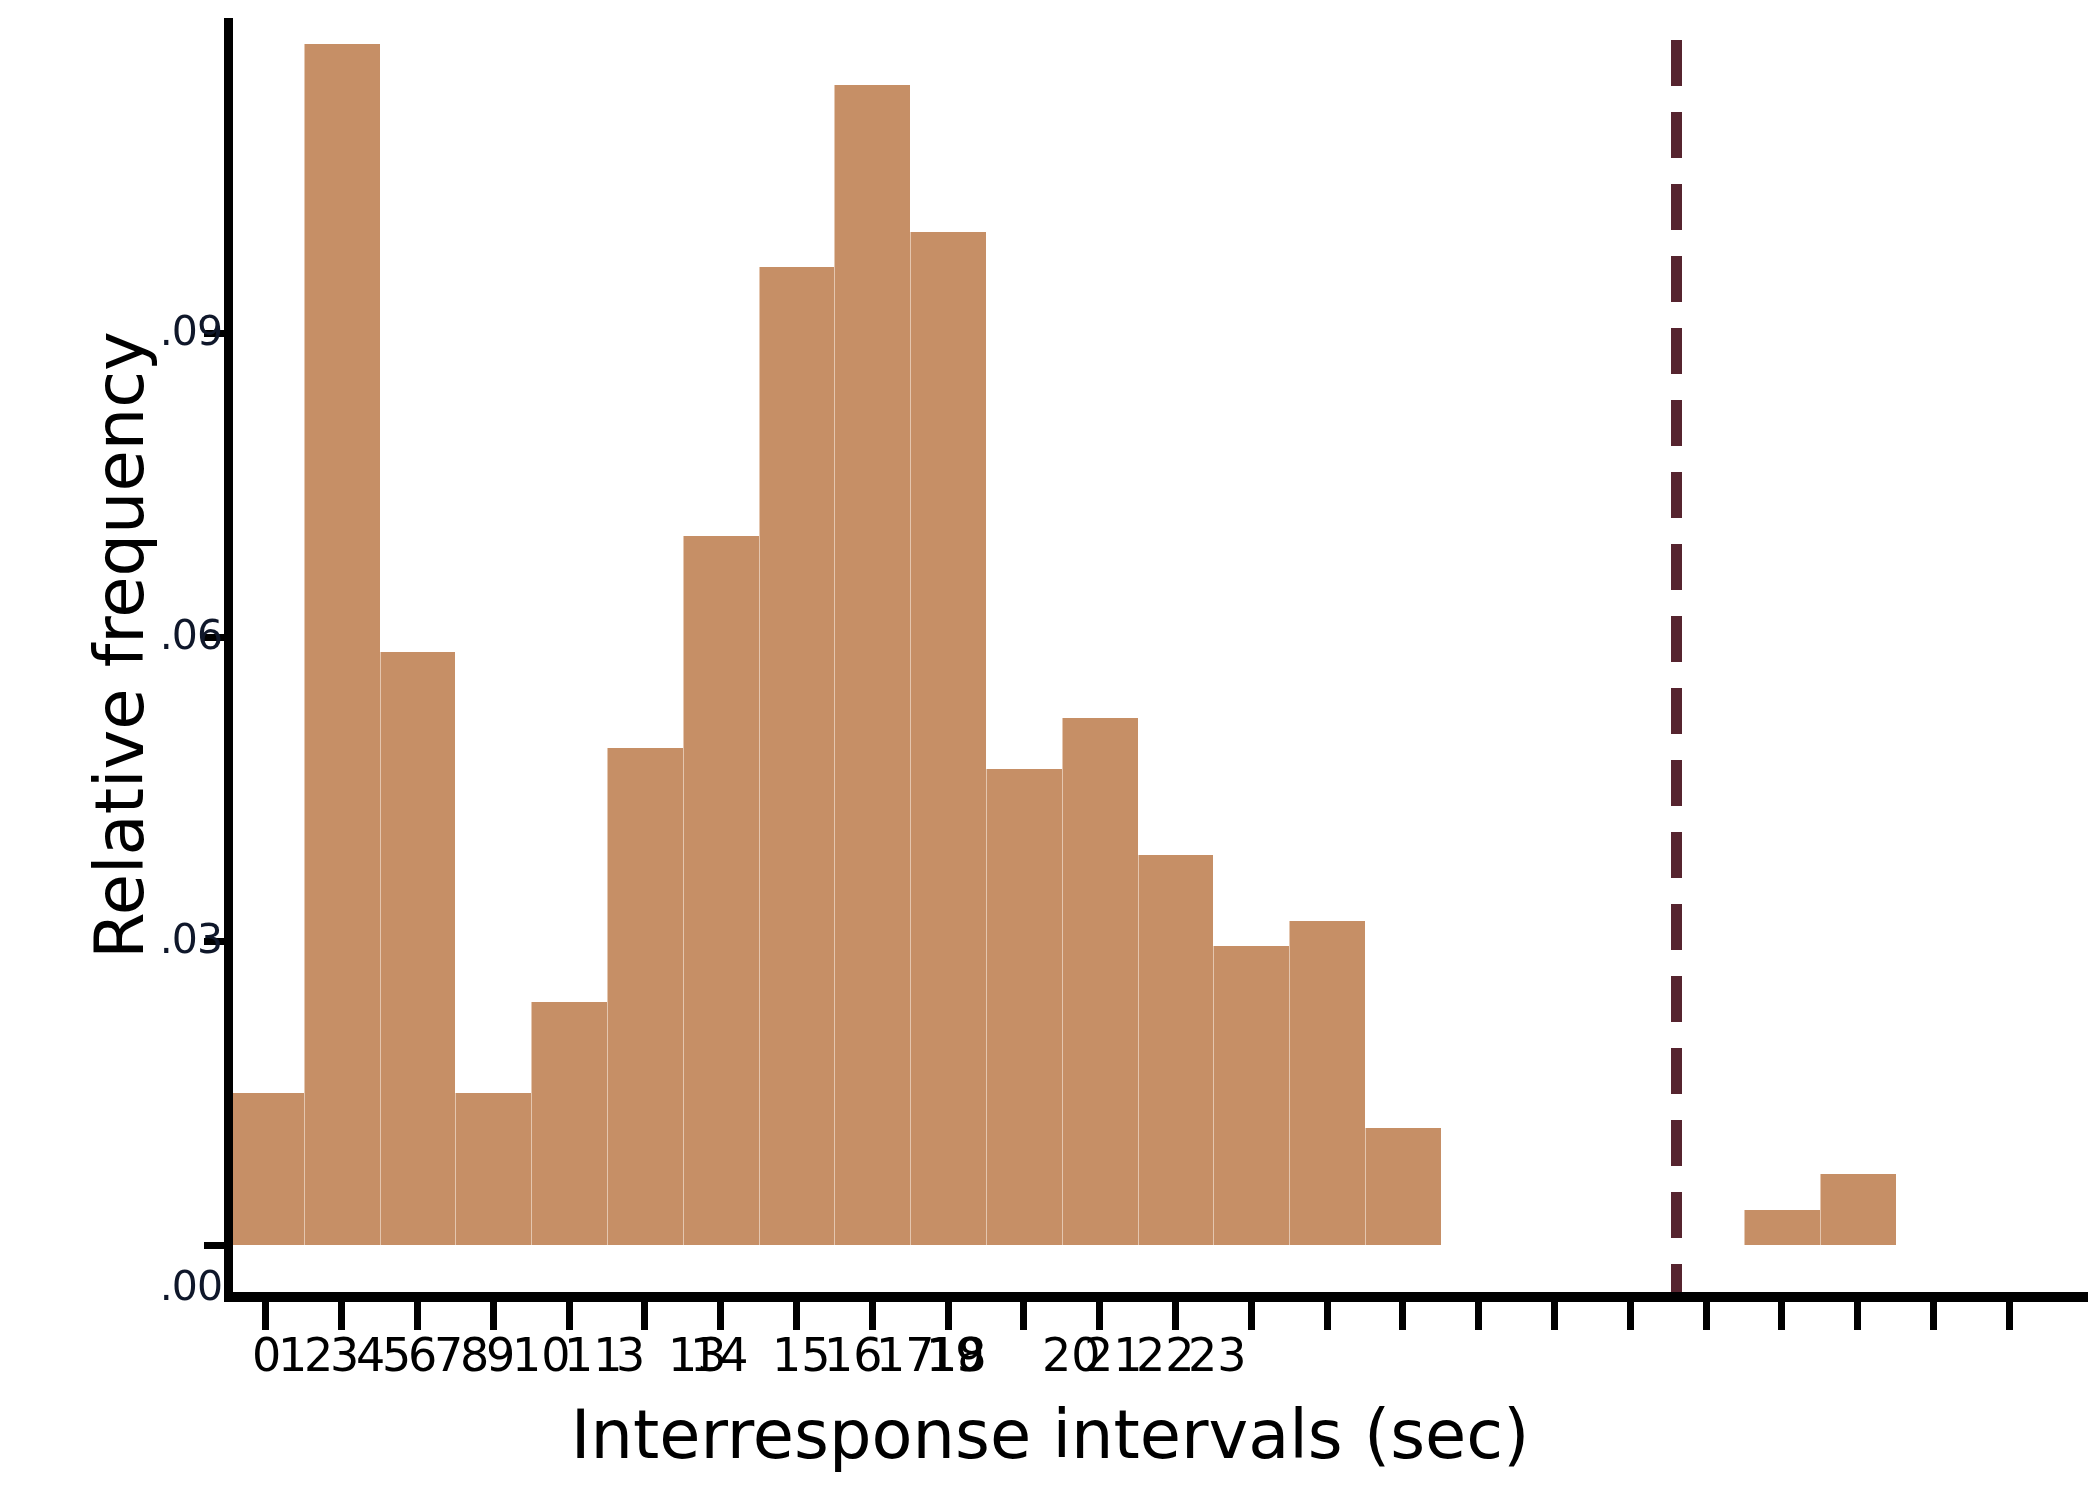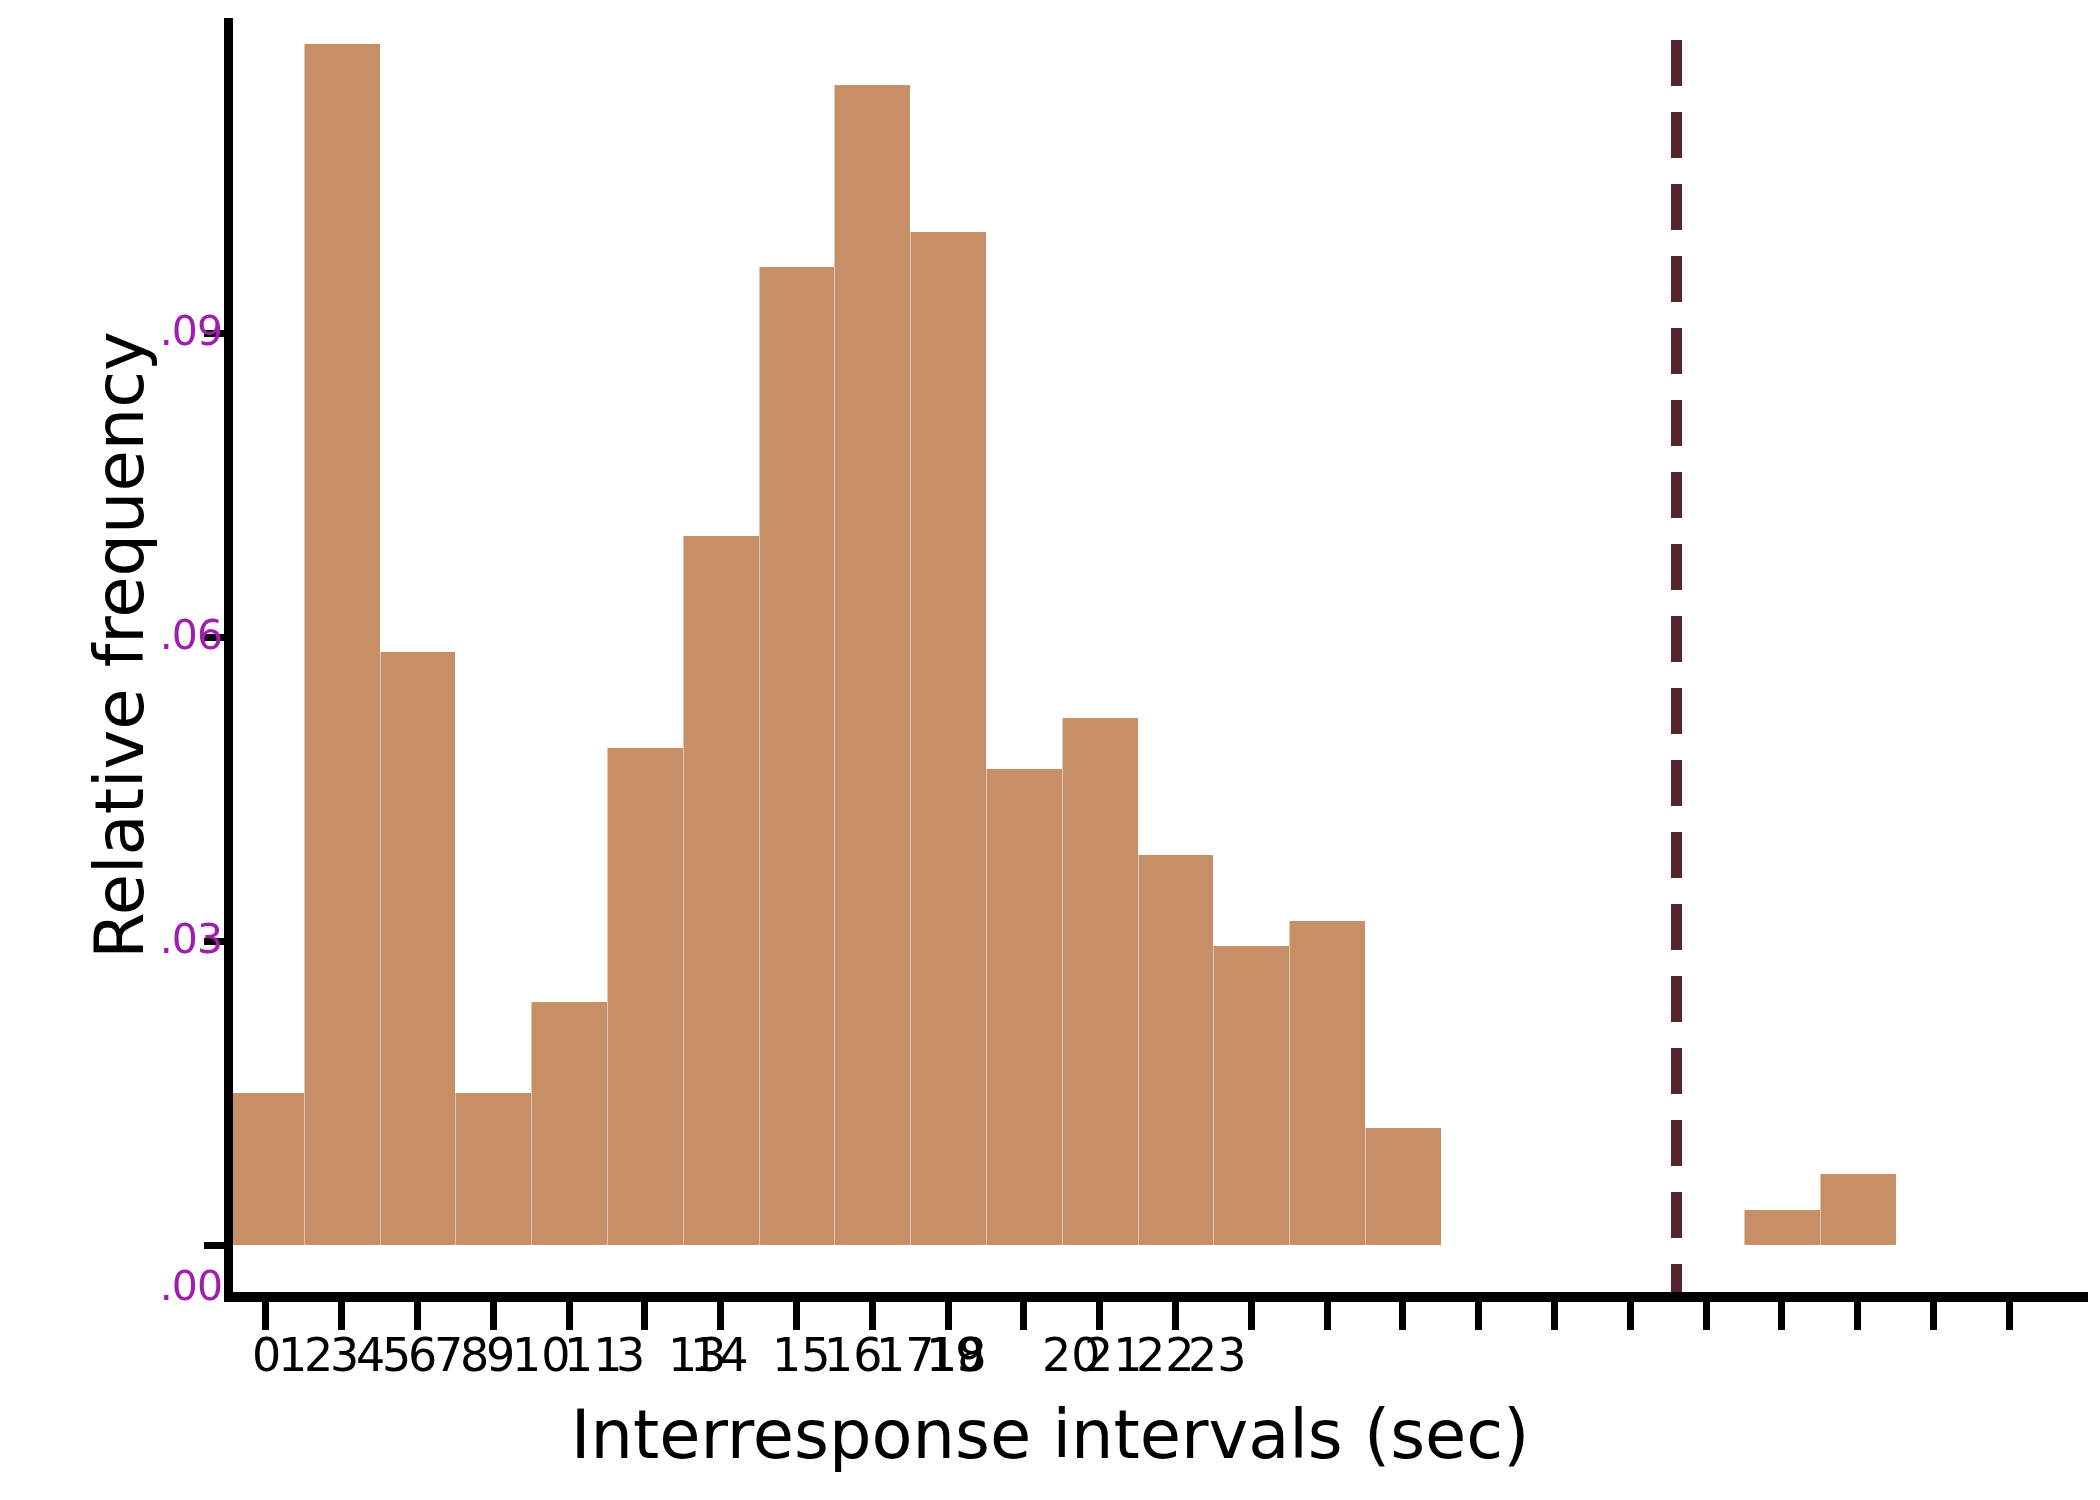--- a/index.html
+++ b/index.html
@@ -7,21 +7,21 @@
   #root{position:relative;width:2100px;height:1500px;background:#fff;}
 
   
   #plot{position:absolute;left:0;top:0;width:2100px;height:1500px;}
 
   .axis-line{position:absolute;background:#000;}
   #yaxis{left:224px;top:18px;width:9px;height:1282px;}
   #xaxis{left:224px;top:1292px;width:1864px;height:10px;}
 
   .ytick{position:absolute;background:#000;width:20px;height:7px;left:204px;}
-  .ylabel{position:absolute;right:1878px;text-align:center;color:#a21caf;
+  .ylabel{position:absolute;right:1878px;text-align:center;color:#0f172a;
           font-size:41px;line-height:41px;letter-spacing:-1px;white-space:nowrap;margin-left:28px;}
 
   .xtick{position:absolute;background:#000;width:7px;height:28px;top:1302px;}
 
   #xticklabels{position:absolute;top:1330px;left:0;width:2100px;height:60px;}
   .xlabel{position:absolute;top:0;font-size:46px;line-height:50px;color:#000;
           text-align:center;white-space:nowrap;transform:translateX(-50%);}
 
   .bar{position:absolute;background:#C68F66;box-sizing:border-box;
        border-left:1px solid #E4C6AF;}

